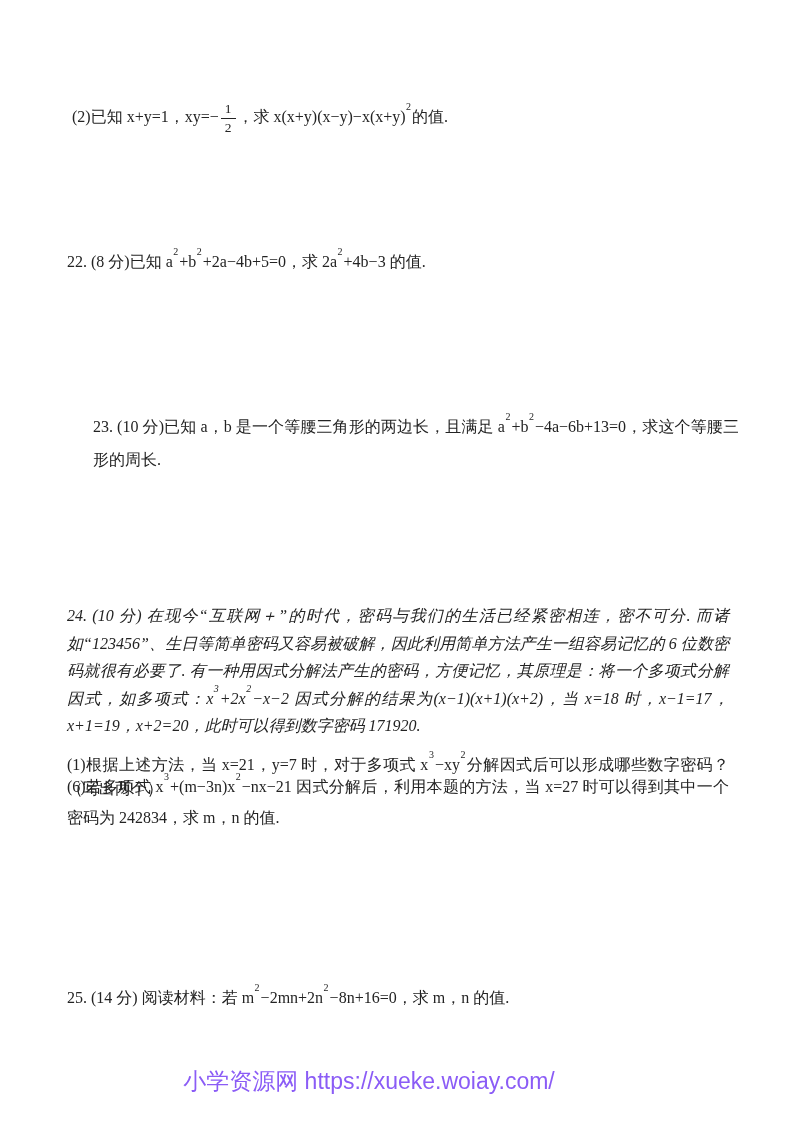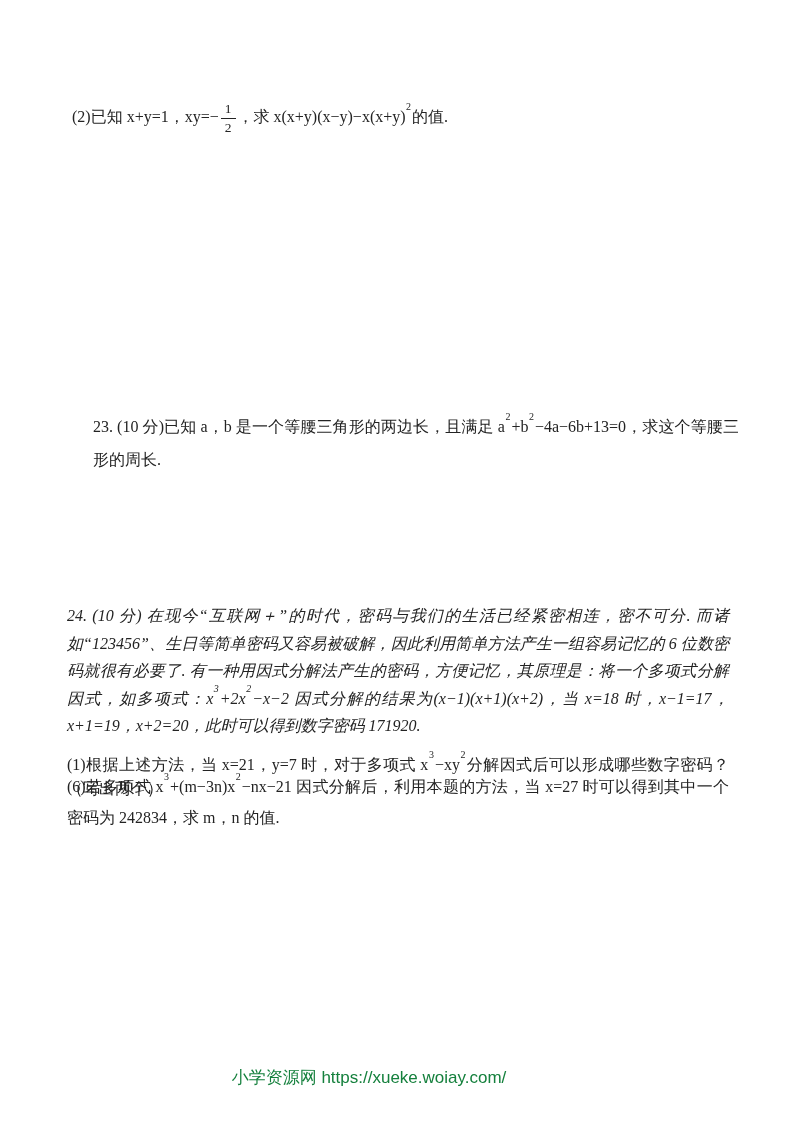--- a/index.html
+++ b/index.html
@@ -47,39 +47,41 @@
     padding: 0 4px 1px 4px;
   }
   .frac .den { padding-top: 1px; }
   .footer {
     position: absolute;
     top: 1066px;
     left: 0;
     width: 100%;
     text-align: center;
     font-family: "Liberation Sans", "DejaVu Sans", sans-serif;
-    font-size: 17px;
-    color: #15803d;
+    font-size: 23px;
+    color: #8b5cf6;
   }
 </style>
 </head>
 <body>
 
 <div class="page">
 
   <div class="block lh44" style="top:95px; left:72px;"><span>(2)已知 x+y=1，xy=−</span><span class="frac">
         <span class="num">1</span>
         <span class="den">2</span>
       </span><span>，求 x(x+y)(x−y)−x(x+y)</span><sup class="sp">2</sup><span>的值.</span></div>
 
+  <div class="block" style="top:250px;"><span>22. (8 分)已知 a</span><sup class="sp">2</sup><span>+b</span><sup class="sp">2</sup><span>+2a−4b+5=0，求 2a</span><sup class="sp">2</sup><span>+4b−3 的值.</span></div>
 
   <div class="block para lh33" style="top:410px;"><span>23. (10 分)已知 a，b 是一个等腰三角形的两边长，且满足 a</span><sup class="sp">2</sup><span>+b</span><sup class="sp">2</sup><span>−4a−6b+13=0，求这个等腰三角形的周长.</span></div>
 
   <div class="block para lh28" style="top:602px;"><span>24. (10 分) 在现今“互联网＋”的时代，密码与我们的生活已经紧密相连，密不可分. 而诸如“123456”、生日等简单密码又容易被破解，因此利用简单方法产生一组容易记忆的 6 位数密码就很有必要了. 有一种用因式分解法产生的密码，方便记忆，其原理是：将一个多项式分解因式，如多项式：x</span><sup class="sp">3</sup><span>+2x</span><sup class="sp">2</sup><span>−x−2 因式分解的结果为(x−1)(x+1)(x+2)，当 x=18 时，x−1=17，x+1=19，x+2=20，此时可以得到数字密码 171920.</span></div>
 
   <div class="block para" style="top:741px;margin-top:12px;"><span>(1)根据上述方法，当 x=21，y=7 时，对于多项式 x</span><sup class="sp">3</sup><span>−xy</span><sup class="sp">2</sup><span>分解因式后可以形成哪些数字密码？（写出两个）</span></div>
 
   <div class="block para lh31" style="top:771px;"><span>(6)若多项式 x</span><sup class="sp">3</sup><span>+(m−3n)x</span><sup class="sp">2</sup><span>−nx−21 因式分解后，利用本题的方法，当 x=27 时可以得到其中一个密码为 242834，求 m，n 的值.</span></div>
 
+  <div class="block" style="top:986px;"><span>25. (14 分) 阅读材料：若 m</span><sup class="sp">2</sup><span>−2mn+2n</span><sup class="sp">2</sup><span>−8n+16=0，求 m，n 的值.</span></div>
 
   <div class="footer"><span>小学资源网 https://xueke.woiay.com/</span></div>
 
 </div>
 
 </body></html>

